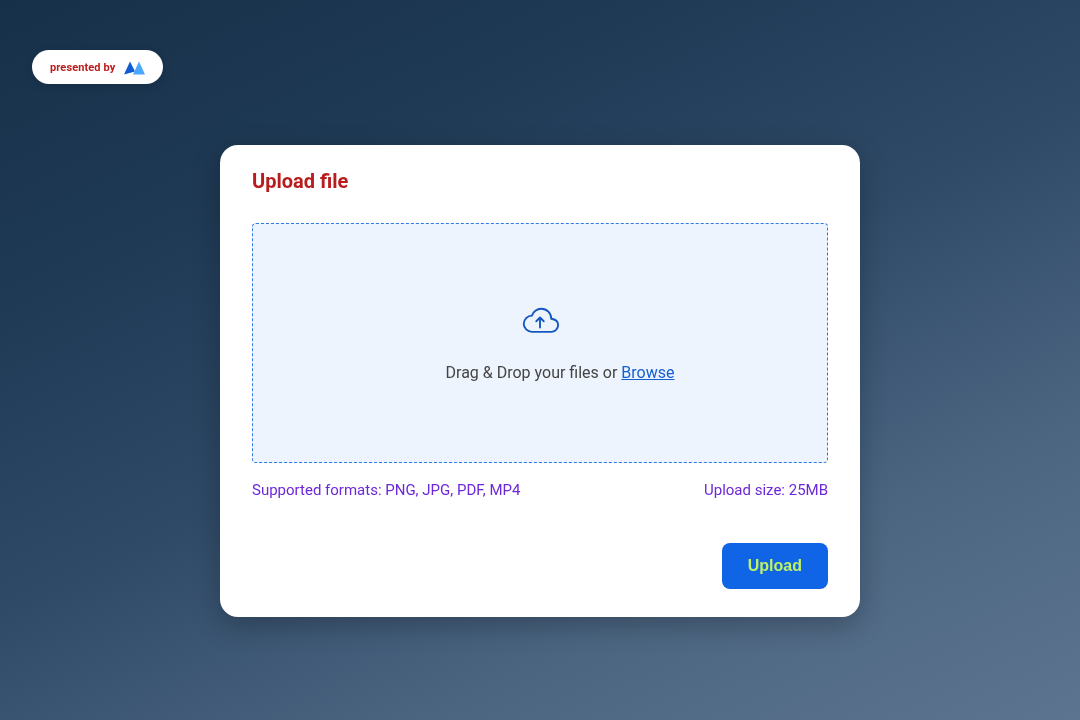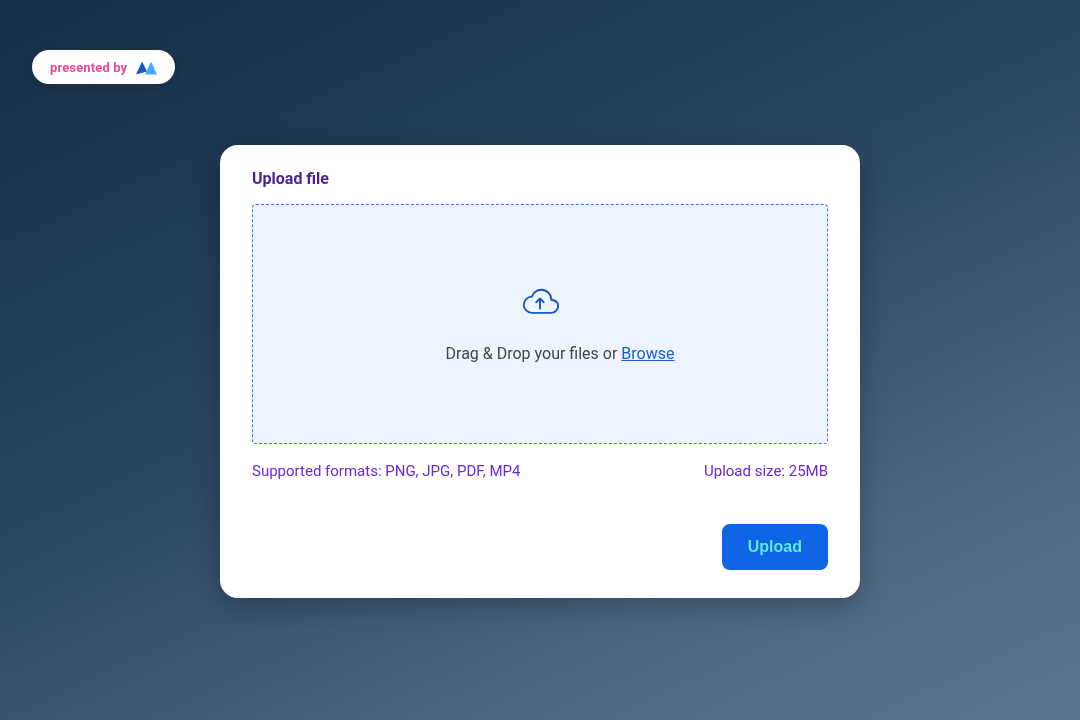--- a/index.html
+++ b/index.html
@@ -16,47 +16,47 @@
     left: 32px;
     background: #ffffff;
     border-radius: 999px;
     padding: 8px 16px 8px 18px;
     display: flex;
     align-items: center;
     gap: 8px;
     box-shadow: 0 2px 8px rgba(0,0,0,0.15);
   }
   .badge-text {
-    font-size: 13px;
+    font-size: 11px;
     font-weight: 700;
-    color: #ec4899;
+    color: #b91c1c;
     letter-spacing: 0.01em;
   }
   .badge-logo {
     width: 24px;
     height: 18px;
     display: block;
   }
 
   .card {
     position: absolute;
     left: 220px;
     top: 145px;
     width: 640px;
     background: #ffffff;
     border-radius: 18px;
     box-shadow: 0 8px 28px rgba(0,0,0,0.25);
     padding: 24px 32px 28px 32px;
   }
 
   .card-title {
-    font-size: 16px;
+    font-size: 20px;
     font-weight: 700;
-    color: #4c1d95;
-    margin-bottom: 16px;
+    color: #b91c1c;
+    margin-bottom: 30px;
   }
 
   .dropzone {
     width: 100%;
     height: 240px;
     border: 1.5px dashed #2f7ae5;
     border-radius: 4px;
     background: #eef4fe;
     display: flex;
     flex-direction: column;
@@ -90,21 +90,21 @@
   }
 
   .actions {
     display: flex;
     justify-content: flex-end;
     margin-top: 44px;
   }
 
   .upload-btn {
     background: #1064e6;
-    color: #5eead4;
+    color: #bef264;
     border: none;
     border-radius: 8px;
     padding: 14px 26px;
     font-size: 16px;
     font-weight: 700;
     cursor: pointer;
   }
 </style>
 </head>
 <body>

